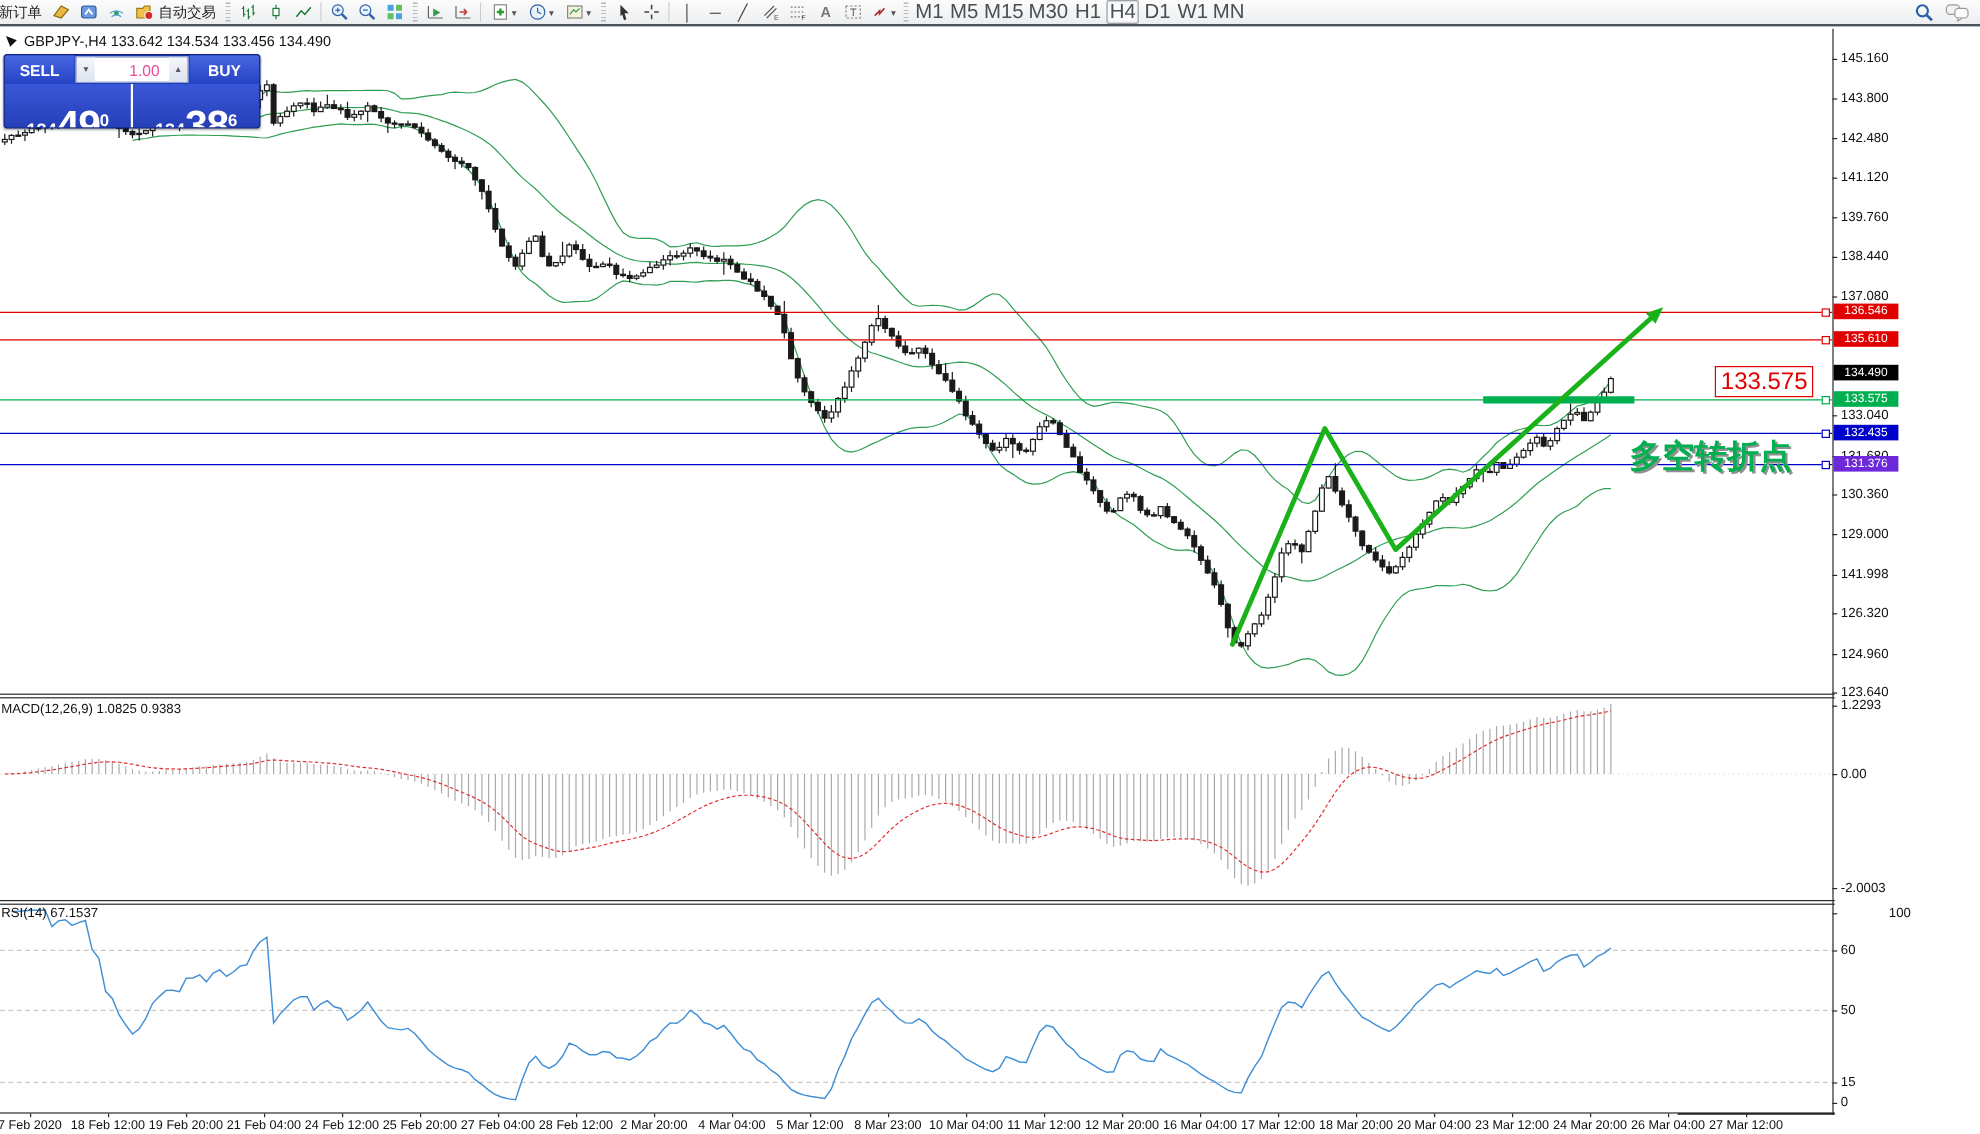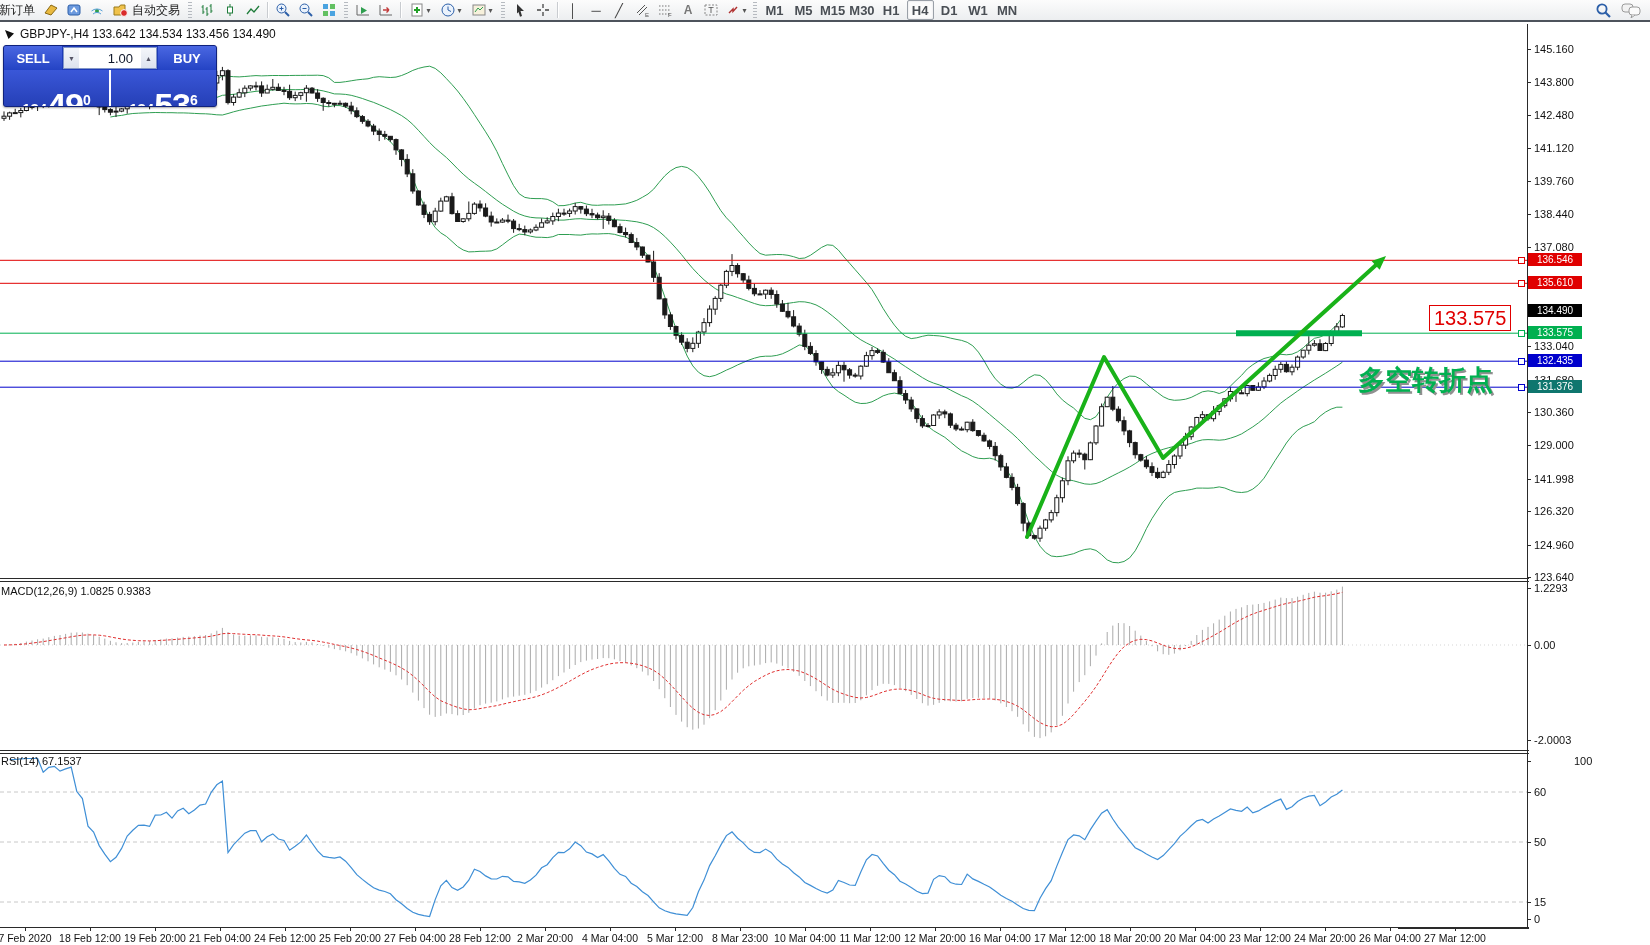--- a/index.html
+++ b/index.html
@@ -12,21 +12,21 @@
   .tb-text{border:none;background:transparent;font-family:"Liberation Sans",sans-serif;
     font-size:12px;color:#222;display:flex;align-items:center;gap:3px;height:20px;padding:0 4px;cursor:default;}
   .new-order{margin-left:-9px;}
   .tb-btn{width:22px;height:20px;display:flex;align-items:center;justify-content:center;border-radius:2px;}
   .tb-btn.glyph{font-size:13px;color:#444;}
   .caret{font-size:8px;color:#555;margin-left:1px;}
   .sep{width:1px;height:16px;background:#c9ccd0;border-right:1px solid #fff;margin:0 2px;}
   .grip{width:4px;height:16px;margin:0 3px;
     background-image:repeating-linear-gradient(#b6bac0 0 1px,transparent 1px 3px);}
   .tf{min-width:25px;height:18px;display:flex;align-items:center;justify-content:center;
-     font-size:13px;font-weight:bold;color:#4a4f55;border:1px solid transparent;border-radius:2px;}
+     font-size:17px;font-weight:normal;color:#4a4f55;border:1px solid transparent;border-radius:2px;}
   .tf.active{background:#fbfbfb;border:1px solid #9aa0a8;box-shadow:inset 0 0 2px #d7dadd;}
   .tb-right{margin-left:auto;display:flex;align-items:center;gap:6px;padding-right:4px;}
   
   .chartwin{position:absolute;left:0;top:24px;width:1650px;height:921px;background:#fff;}
   svg.pane{position:absolute;left:0;}
   .vaxis-line{position:absolute;left:1527px;top:0;width:1px;height:905px;background:#2a2a2a;}
   .divider{position:absolute;left:0;width:1529px;height:1px;background:#2a2a2a;}
   .tick-dash{position:absolute;left:1527px;width:4px;height:1px;background:#2a2a2a;}
   .tick-label{position:absolute;left:1534px;font-size:11px;color:#111;transform:translateY(-6px);white-space:nowrap;}
   .badge{position:absolute;left:1528px;width:54px;height:13px;line-height:13px;font-size:10px;
@@ -42,21 +42,21 @@
      border:1px solid #10227c;border-radius:3px;overflow:hidden;background:#1d3ab8;
      box-shadow:0 1px 2px rgba(0,0,0,.35);}
   .row1{height:24px;display:flex;}
   .side-btn{width:58px;display:flex;align-items:center;justify-content:center;color:#fff;
      font-size:13px;font-weight:bold;background:linear-gradient(#4a67e2,#2443c4);border:none;cursor:default;
      font-family:"Liberation Sans",sans-serif;}
   .vol{flex:1;background:#fff;border:1px solid #8296c8;display:flex;align-items:stretch;margin:1px;}
   .vol-btn{width:15px;display:flex;align-items:center;justify-content:center;font-size:7px;color:#556;
      background:linear-gradient(#f4f6fa,#dde3ee);border:none;cursor:default;}
   .vol-val{flex:1;display:flex;align-items:center;justify-content:flex-end;padding-right:8px;
-     font-size:13px;color:#0f172a;}
+     font-size:13px;color:#ec4899;}
   .row2{height:52px;display:flex;position:relative;}
   .half{flex:1;display:flex;align-items:flex-end;justify-content:center;color:#fff;
      background:linear-gradient(#3a57d8,#1c35a8);padding-bottom:2px;}
   .half.left{border-right:2px solid #fff;}
   .p-prefix{font-size:15px;font-weight:bold;margin-bottom:3px;}
   .p-big{font-size:34px;font-weight:bold;line-height:30px;letter-spacing:-1px;}
   .p-sup{font-size:14px;font-weight:bold;position:relative;top:-12px;}
   
   .note{position:absolute;font-weight:bold;white-space:nowrap;z-index:4;}
   .price-tag{position:absolute;z-index:4;background:#fff;border:1px solid #e00000;color:#e00000;
@@ -555,21 +555,21 @@
         <div class="tick-label" style="top: 552.993px;">123.640</div>
         <div class="hook" style="top: 236.344px; border: 1px solid rgb(224, 0, 0);"></div>
         <div class="badge" style="top: 236.344px; background: rgb(224, 0, 0);">136.546</div>
         <div class="hook" style="top: 259.309px; border: 1px solid rgb(224, 0, 0);"></div>
         <div class="badge" style="top: 259.309px; background: rgb(224, 0, 0);">135.610</div>
         <div class="hook" style="top: 309.238px; border: 1px solid rgb(0, 176, 80);"></div>
         <div class="badge" style="top: 309.238px; background: rgb(0, 176, 80);">133.575</div>
         <div class="hook" style="top: 337.208px; border: 1px solid rgb(0, 0, 204);"></div>
         <div class="badge" style="top: 337.208px; background: rgb(0, 0, 204);">132.435</div>
         <div class="hook" style="top: 363.19px; border: 1px solid rgb(0, 0, 204);"></div>
-        <div class="badge" style="top: 363.19px; background: #0f766e;">131.376</div>
+        <div class="badge" style="top: 363.19px; background: #6d28d9;">131.376</div>
         <div class="badge" style="top: 286.788px; background: rgb(0, 0, 0);">134.490</div>
         <div class="tick-dash" style="top: 564px;"></div>
         <div class="tick-label" style="top: 564px;">1.2293</div>
         <div class="tick-dash" style="top: 621px;"></div>
         <div class="tick-label" style="top: 621px;">0.00</div>
         <div class="tick-dash" style="top: 716px;"></div>
         <div class="tick-label" style="top: 716px;">-2.0003</div>
         <div class="tick-dash" style="top: 737px;"></div>
         <div class="tick-label" style="top: 737px; margin-left: 40px;">100</div>
         <div class="tick-dash" style="top: 768px;"></div>
@@ -651,21 +651,21 @@
         <button class="side-btn">BUY</button>
       </div>
       <div class="row2">
         <div class="half left">
           <span class="p-prefix">134</span>
           <span class="p-big">49</span>
           <span class="p-sup">0</span>
         </div>
         <div class="half">
           <span class="p-prefix">134</span>
-          <span class="p-big">53</span>
+          <span class="p-big">38</span>
           <span class="p-sup">6</span>
         </div>
       </div>
     </div>
 
     <div class="note" id="cn-note" style="left: 1358px; top: 338px; color: rgb(0, 176, 80); font-size: 27px; text-shadow: rgb(144, 144, 144) 2px 2px 0px;">多空转折点</div>
     <div class="price-tag" id="price-tag" style="left: 1429px; top: 281px;">133.575</div>
   </div>
 </div>
 

